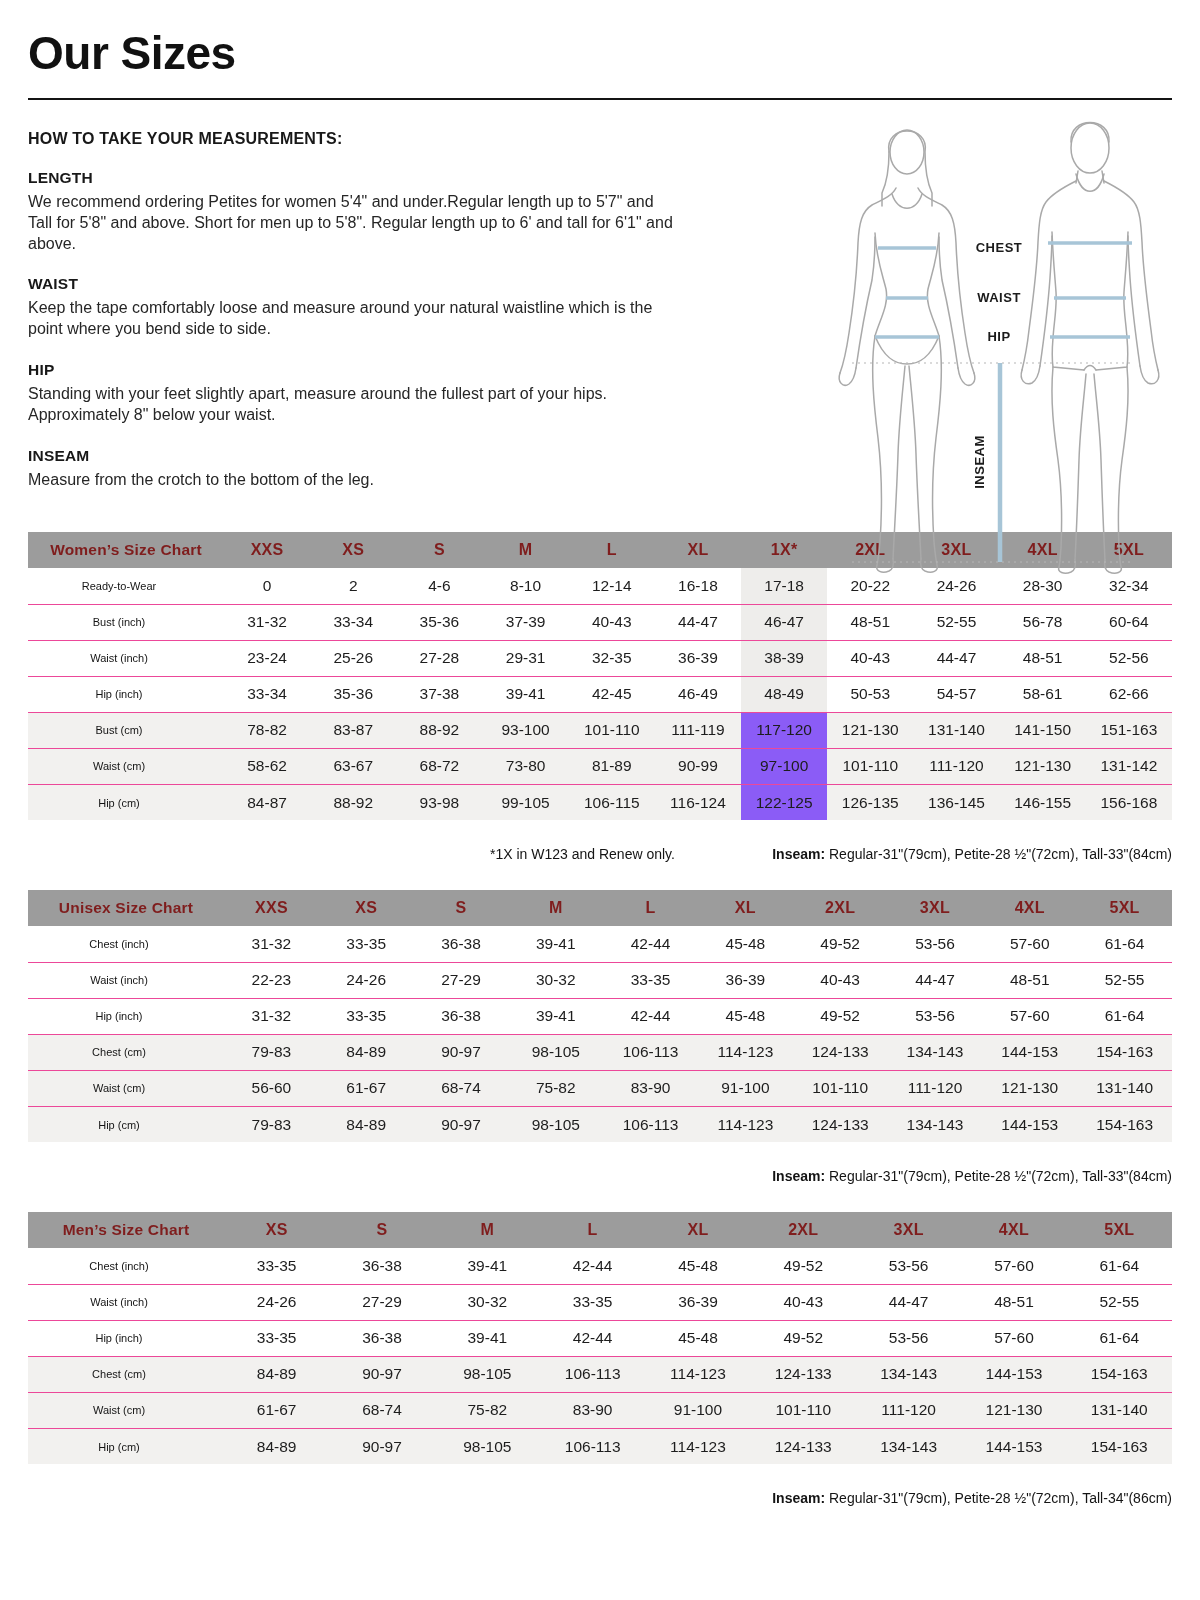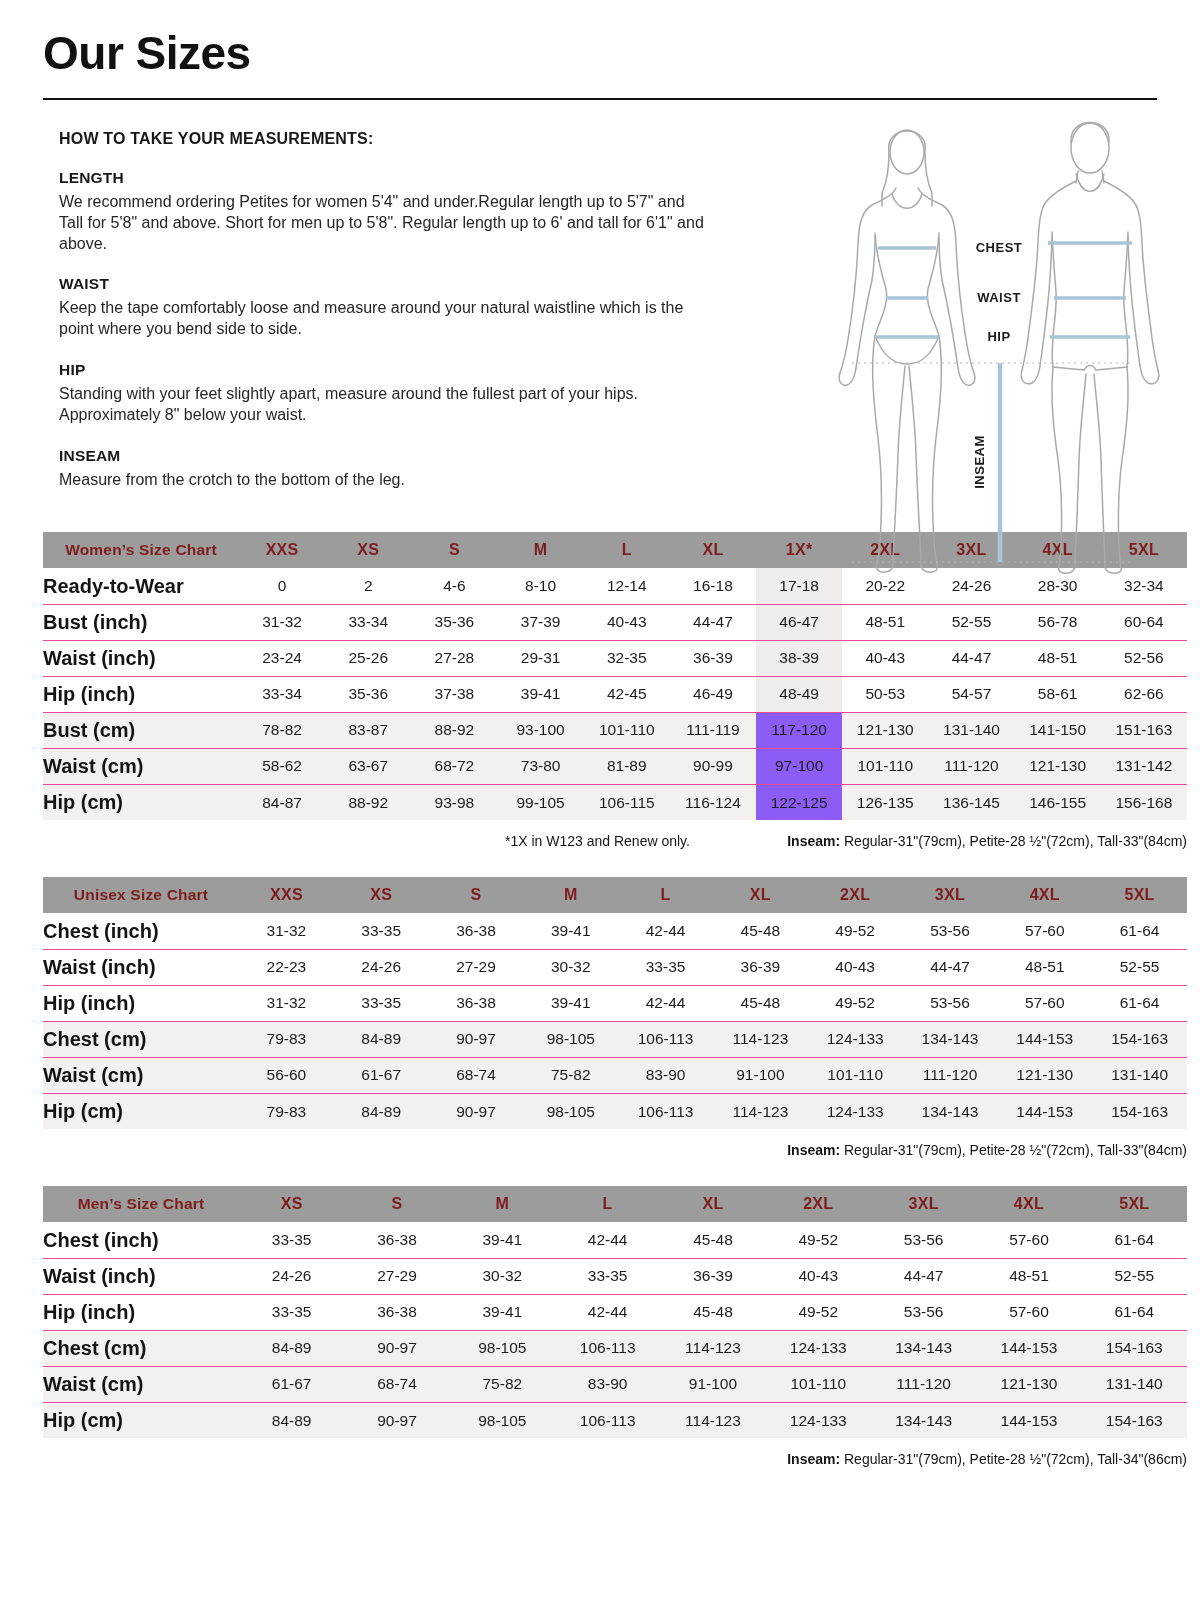--- a/index.html
+++ b/index.html
@@ -3,34 +3,34 @@
 <meta charset="utf-8">
 <style>
   * { box-sizing: border-box; margin: 0; padding: 0; }
   html, body { width: 1200px; height: 1600px; }
   body {
     font-family: "Liberation Sans", sans-serif;
     background: #ffffff;
     color: #1a1a1a;
     overflow: hidden;
   }
-  .page { position: relative; width: 1200px; height: 1600px; padding: 26px 43px 0; }
+  .page { position: relative; width: 1200px; height: 1600px; padding: 26px 28px 0; }
 
   
   .page-title {
     font-size: 46px;
     font-weight: 700;
     letter-spacing: -0.5px;
     color: #111;
     margin-bottom: 18px;
   }
   .title-rule { border: none; border-top: 2px solid #141414; margin-bottom: 30px; }
 
   
-  .instructions { width: 648px; margin-left: 16px; }
+  .instructions { width: 648px; }
   .instructions-heading {
     font-size: 16px; font-weight: 700; letter-spacing: 0.2px; color: #181818;
     margin-bottom: 2px;
   }
   .section-title {
     font-size: 15.5px; font-weight: 700; color: #181818;
     margin-top: 21px; margin-bottom: 5px; letter-spacing: 0.2px;
   }
   .section-body { font-size: 16px; line-height: 1.3; color: #262626; }
 
@@ -52,30 +52,30 @@
   table.size-table { width: 1144px; border-collapse: collapse; table-layout: fixed; }
   table.size-table thead th {
     background: #9c9c9c; color: #7f1d1d; height: 36px;
     font-size: 16px; font-weight: 700; letter-spacing: 0.3px;
   }
   table.size-table thead th.label-head { font-size: 15.5px; font-weight: 600; letter-spacing: 0.2px; }
   table.size-table tbody tr { height: 36px; background: #ffffff; }
   table.size-table tbody tr + tr { border-top: 1px solid #ec4899; }
   table.size-table tbody tr.shaded { background: #f2f1ef; }
   table.size-table tbody th {
-    text-align: left; padding-right: 14px;
-    font-size: 20px; font-weight: 700; color: #141414;
+    text-align: center; padding-right: 14px;
+    font-size: 11px; font-weight: 400; color: #141414;
   }
   table.size-table tbody td { text-align: center; font-size: 15.5px; color: #1d1d1d; }
   table.size-table tbody tr td.hl { background: #eeedeb; }
   table.size-table tbody tr.shaded td.hl { background: #8b5cf6; }
 
   .footnote-row {
     width: 1144px; display: flex; align-items: flex-end;
-    margin-top: 13px; margin-bottom: 28px;
+    margin-top: 26px; margin-bottom: 28px;
     font-size: 14px; color: #141414;
   }
   .fn-left { margin-left: 462px; white-space: nowrap; }
   .fn-right { margin-left: auto; white-space: nowrap; }
   .fn-bold { font-weight: 700; }
 </style>
 </head>
 <body>
 
 <div class="page">

